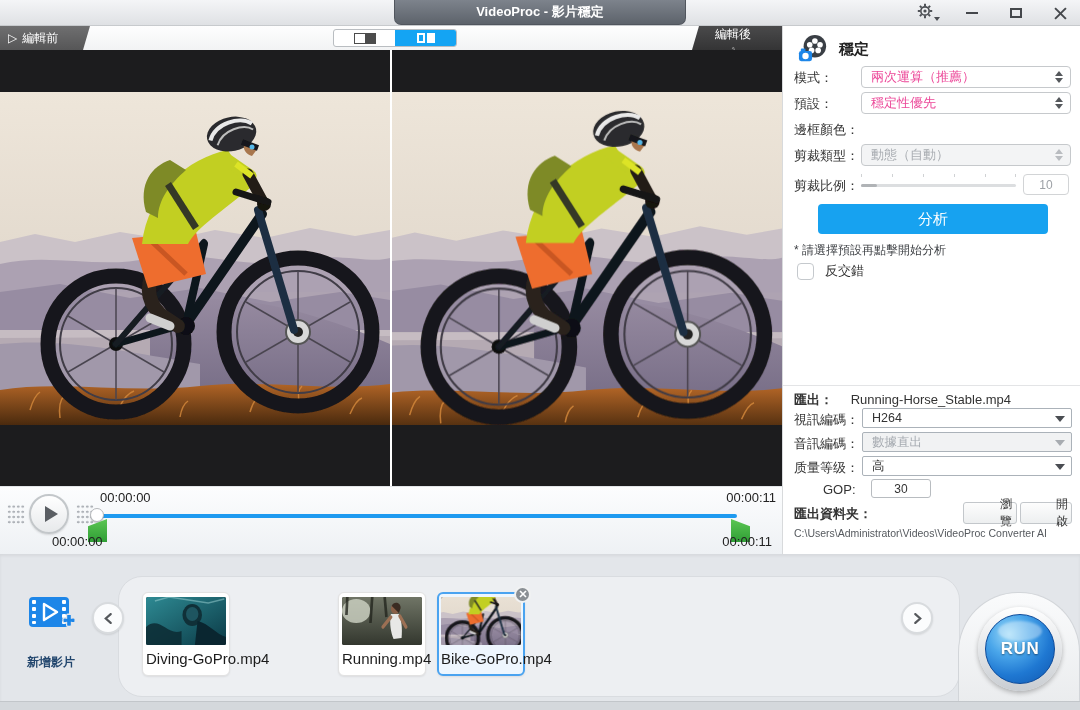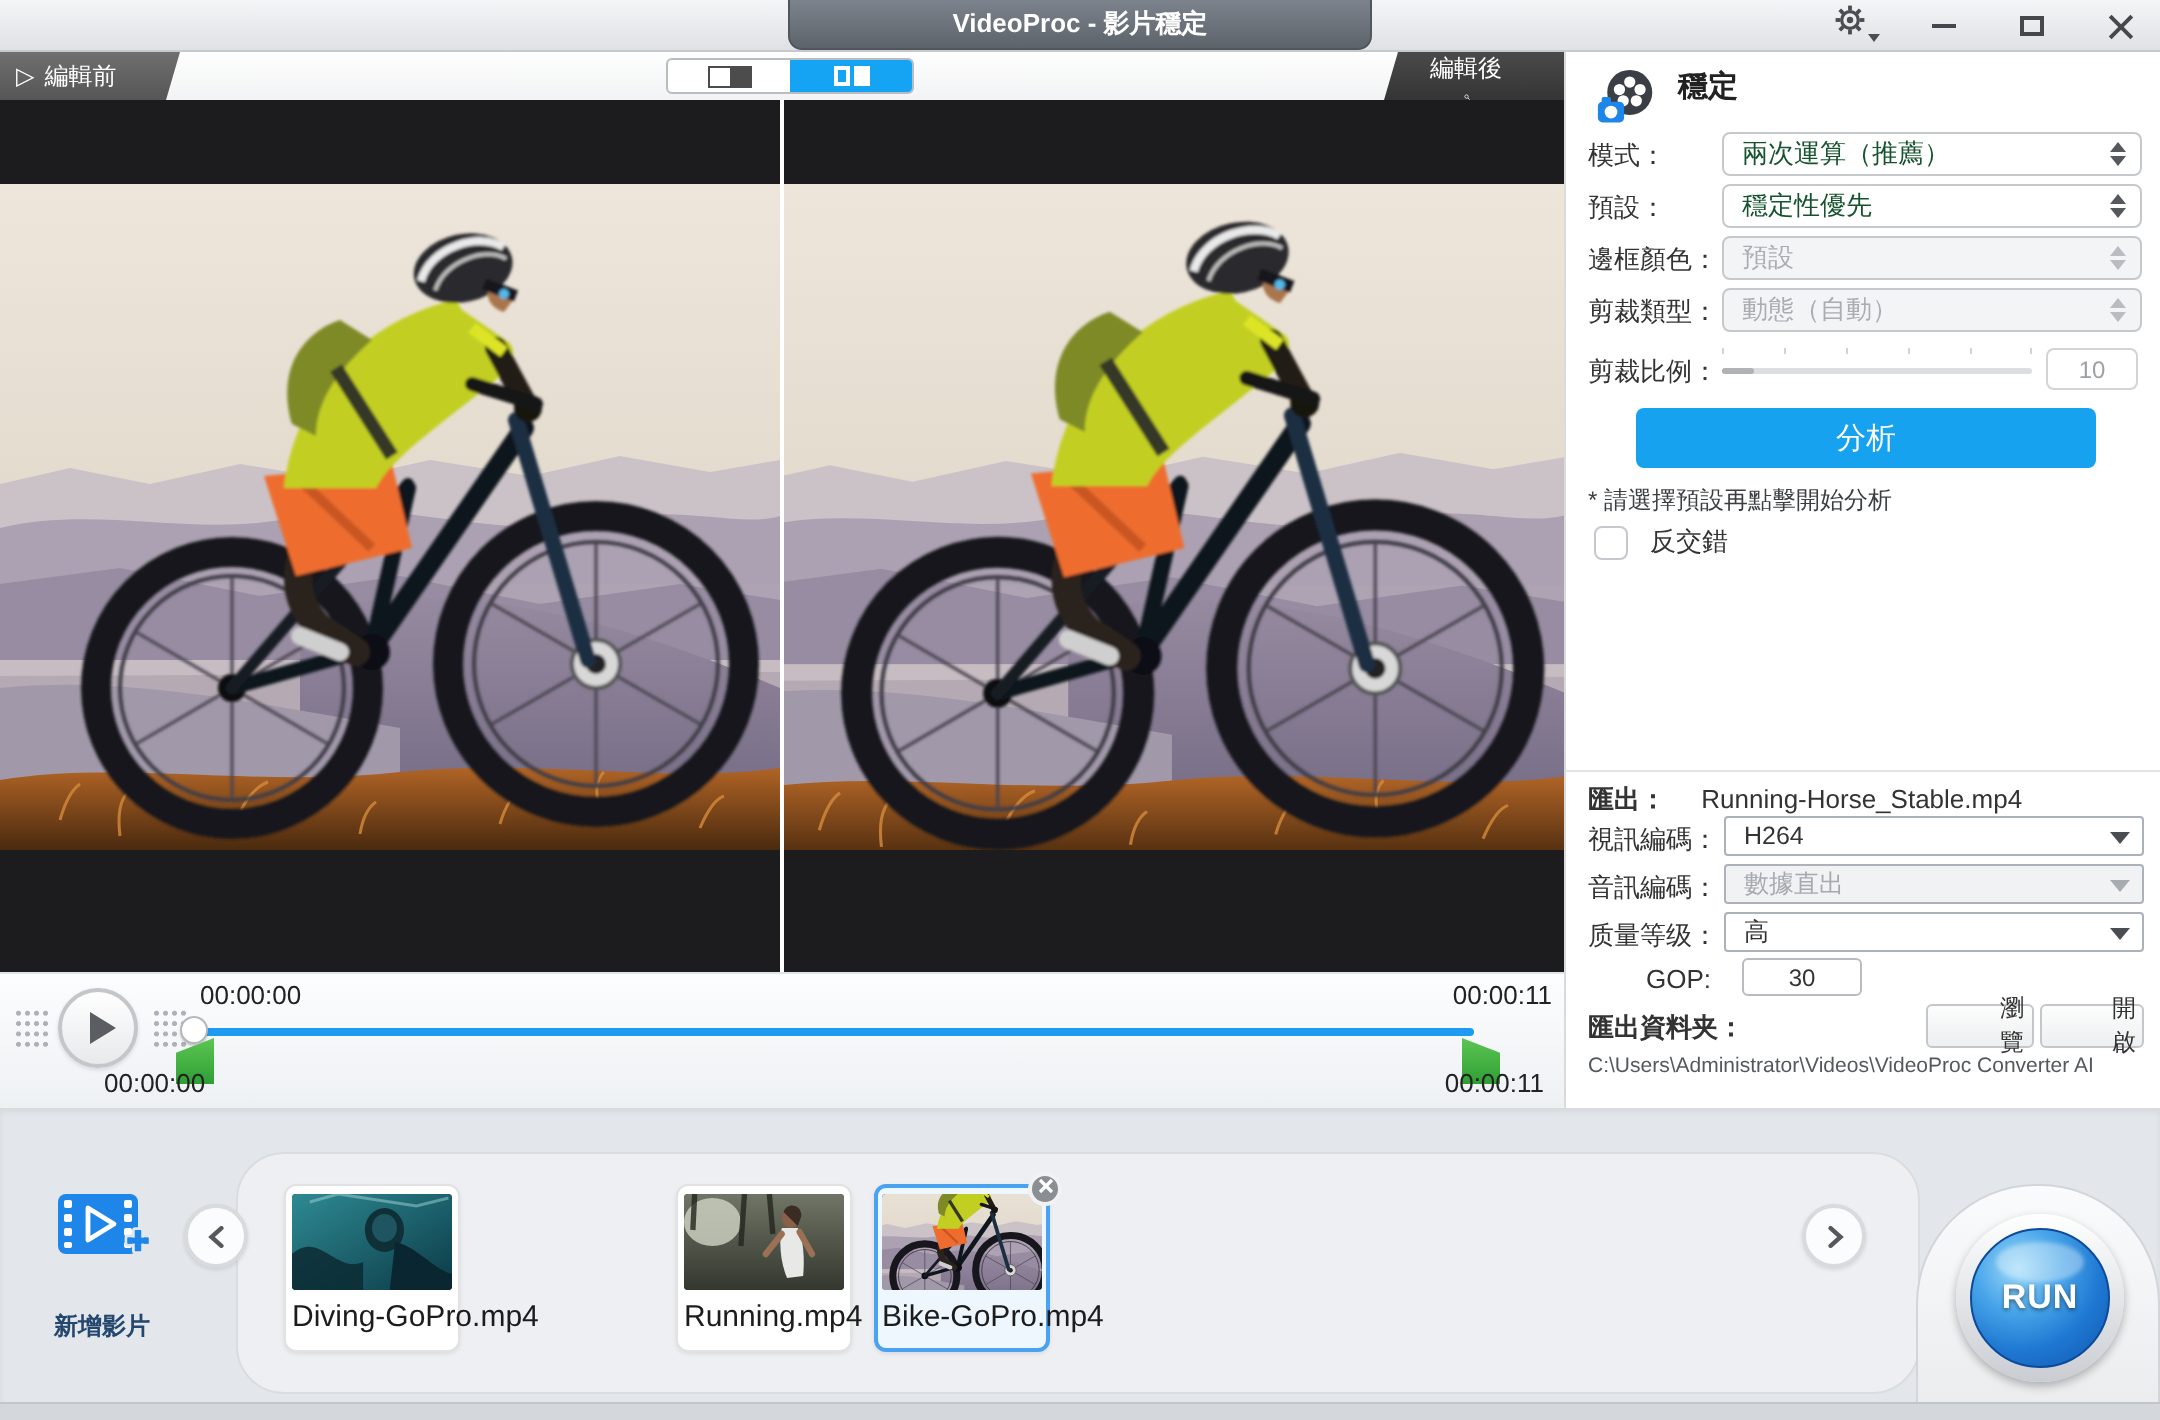--- a/index.html
+++ b/index.html
@@ -68,27 +68,27 @@
     background:linear-gradient(180deg,#5cc653,#2f9e35); }
   .trim-left { left:88px; top:32px; clip-path:polygon(0 32%,100% 0,100% 100%,0 100%); }
   .trim-right { left:731px; top:32px; clip-path:polygon(0 0,100% 32%,100% 100%,0 100%); }
   .tl-label { position:absolute; font-size:13px; color:#222; }
   .tl-tl { left:100px; top:3px; } .tl-tr { right:6px; top:3px; }
   .tl-bl { left:52px; top:47px; } .tl-br { right:10px; top:47px; }
 
   
   .panel { position:absolute; left:782px; top:0; width:298px; height:528px; background:#fff;
     border-left:1px solid #d8dadc; font-size:13px; color:#333; }
-  .panel-head { position:absolute; left:14px; top:8px; display:flex; align-items:flex-start; gap:10px;font-family:Liberation Mono, monospace; }
+  .panel-head { position:absolute; left:14px; top:8px; display:flex; align-items:center; gap:10px;font-family:Liberation Mono, monospace; }
   .panel-title { font-size:15px; font-weight:bold; color:#222; }
   .prow { position:absolute; left:0; width:298px; height:22px; }
   .prow .plabel { position:absolute; left:11px; top:3px; }
   .sel { position:absolute; left:78px; top:0; width:210px; height:22px; background:#fff;
     border:1px solid #c6c9cc; border-radius:4px; display:flex; align-items:center;
-    padding:0 20px 0 9px; font-size:13px; color:#14532d; }
+    padding:0 20px 0 9px; font-size:13px; color:#ec4899; }
   .sel.disabled { background:#f3f4f5; color:#a9adb2; }
   .stepper { position:absolute; right:7px; top:4px; display:flex; flex-direction:column; gap:2px; }
   .stepper i { width:0; height:0; border-left:4px solid transparent; border-right:4px solid transparent; }
   .stepper .up { border-bottom:5px solid #55585c; } .stepper .dn { border-top:5px solid #55585c; }
   .sel.disabled .stepper .up { border-bottom-color:#b9bcc0; }
   .sel.disabled .stepper .dn { border-top-color:#b9bcc0; }
   .slider-track { position:absolute; left:78px; top:10px; width:155px; height:3px; background:#dcdee0; border-radius:2px; }
   .slider-fill { position:absolute; left:0; top:0; width:16px; height:3px; background:#b0b3b6; border-radius:2px; }
   .slider-ticks { position:absolute; left:78px; top:0px; width:155px; height:4px; }
   .slider-ticks i { position:absolute; top:0; width:1px; height:3px; background:#d0d2d4; }
@@ -374,27 +374,20 @@
         <div class="sel">
           <span>穩定性優先</span>
           <span class="stepper">
               <i class="up"></i>
               <i class="dn"></i>
             </span>
         </div>
       </div>
       <div class="prow" style="top:92px">
         <span class="plabel">邊框顏色：</span>
-        <div class="sel disabled">
-          <span>預設</span>
-          <span class="stepper">
-              <i class="up"></i>
-              <i class="dn"></i>
-            </span>
-        </div>
       </div>
       <div class="prow" style="top:118px">
         <span class="plabel">剪裁類型：</span>
         <div class="sel disabled">
           <span>動態（自動）</span>
           <span class="stepper">
               <i class="up"></i>
               <i class="dn"></i>
             </span>
         </div>

